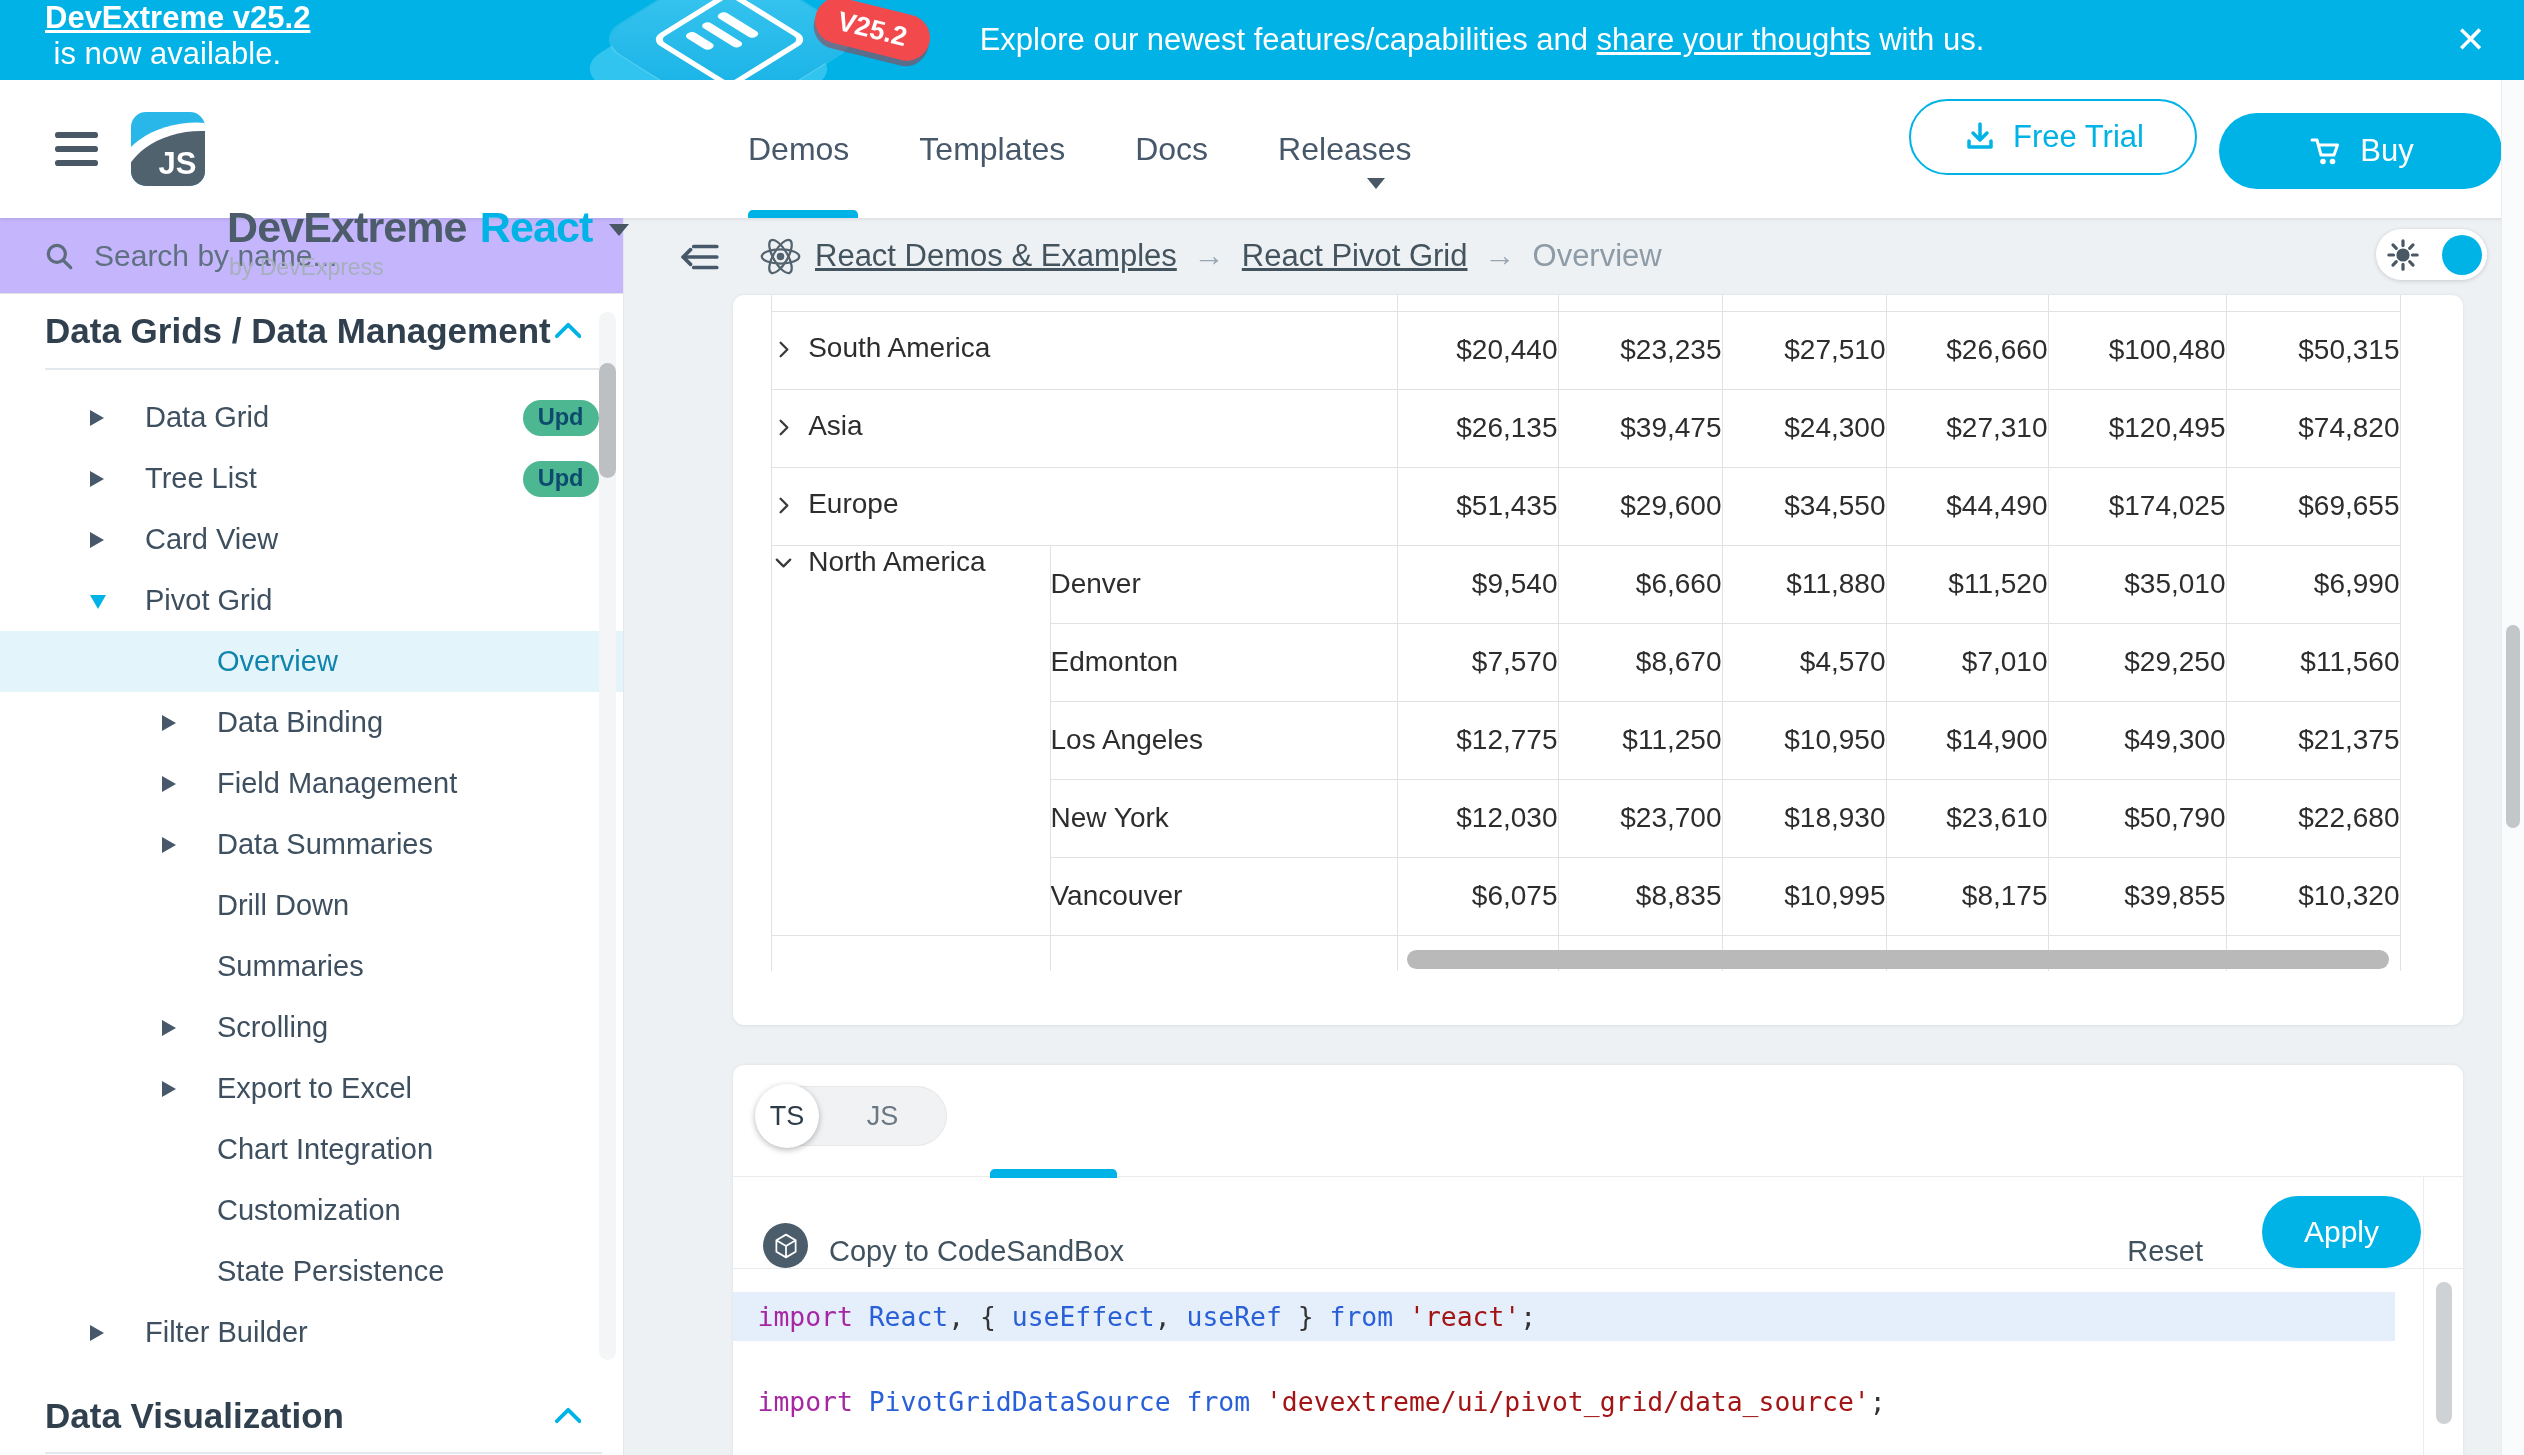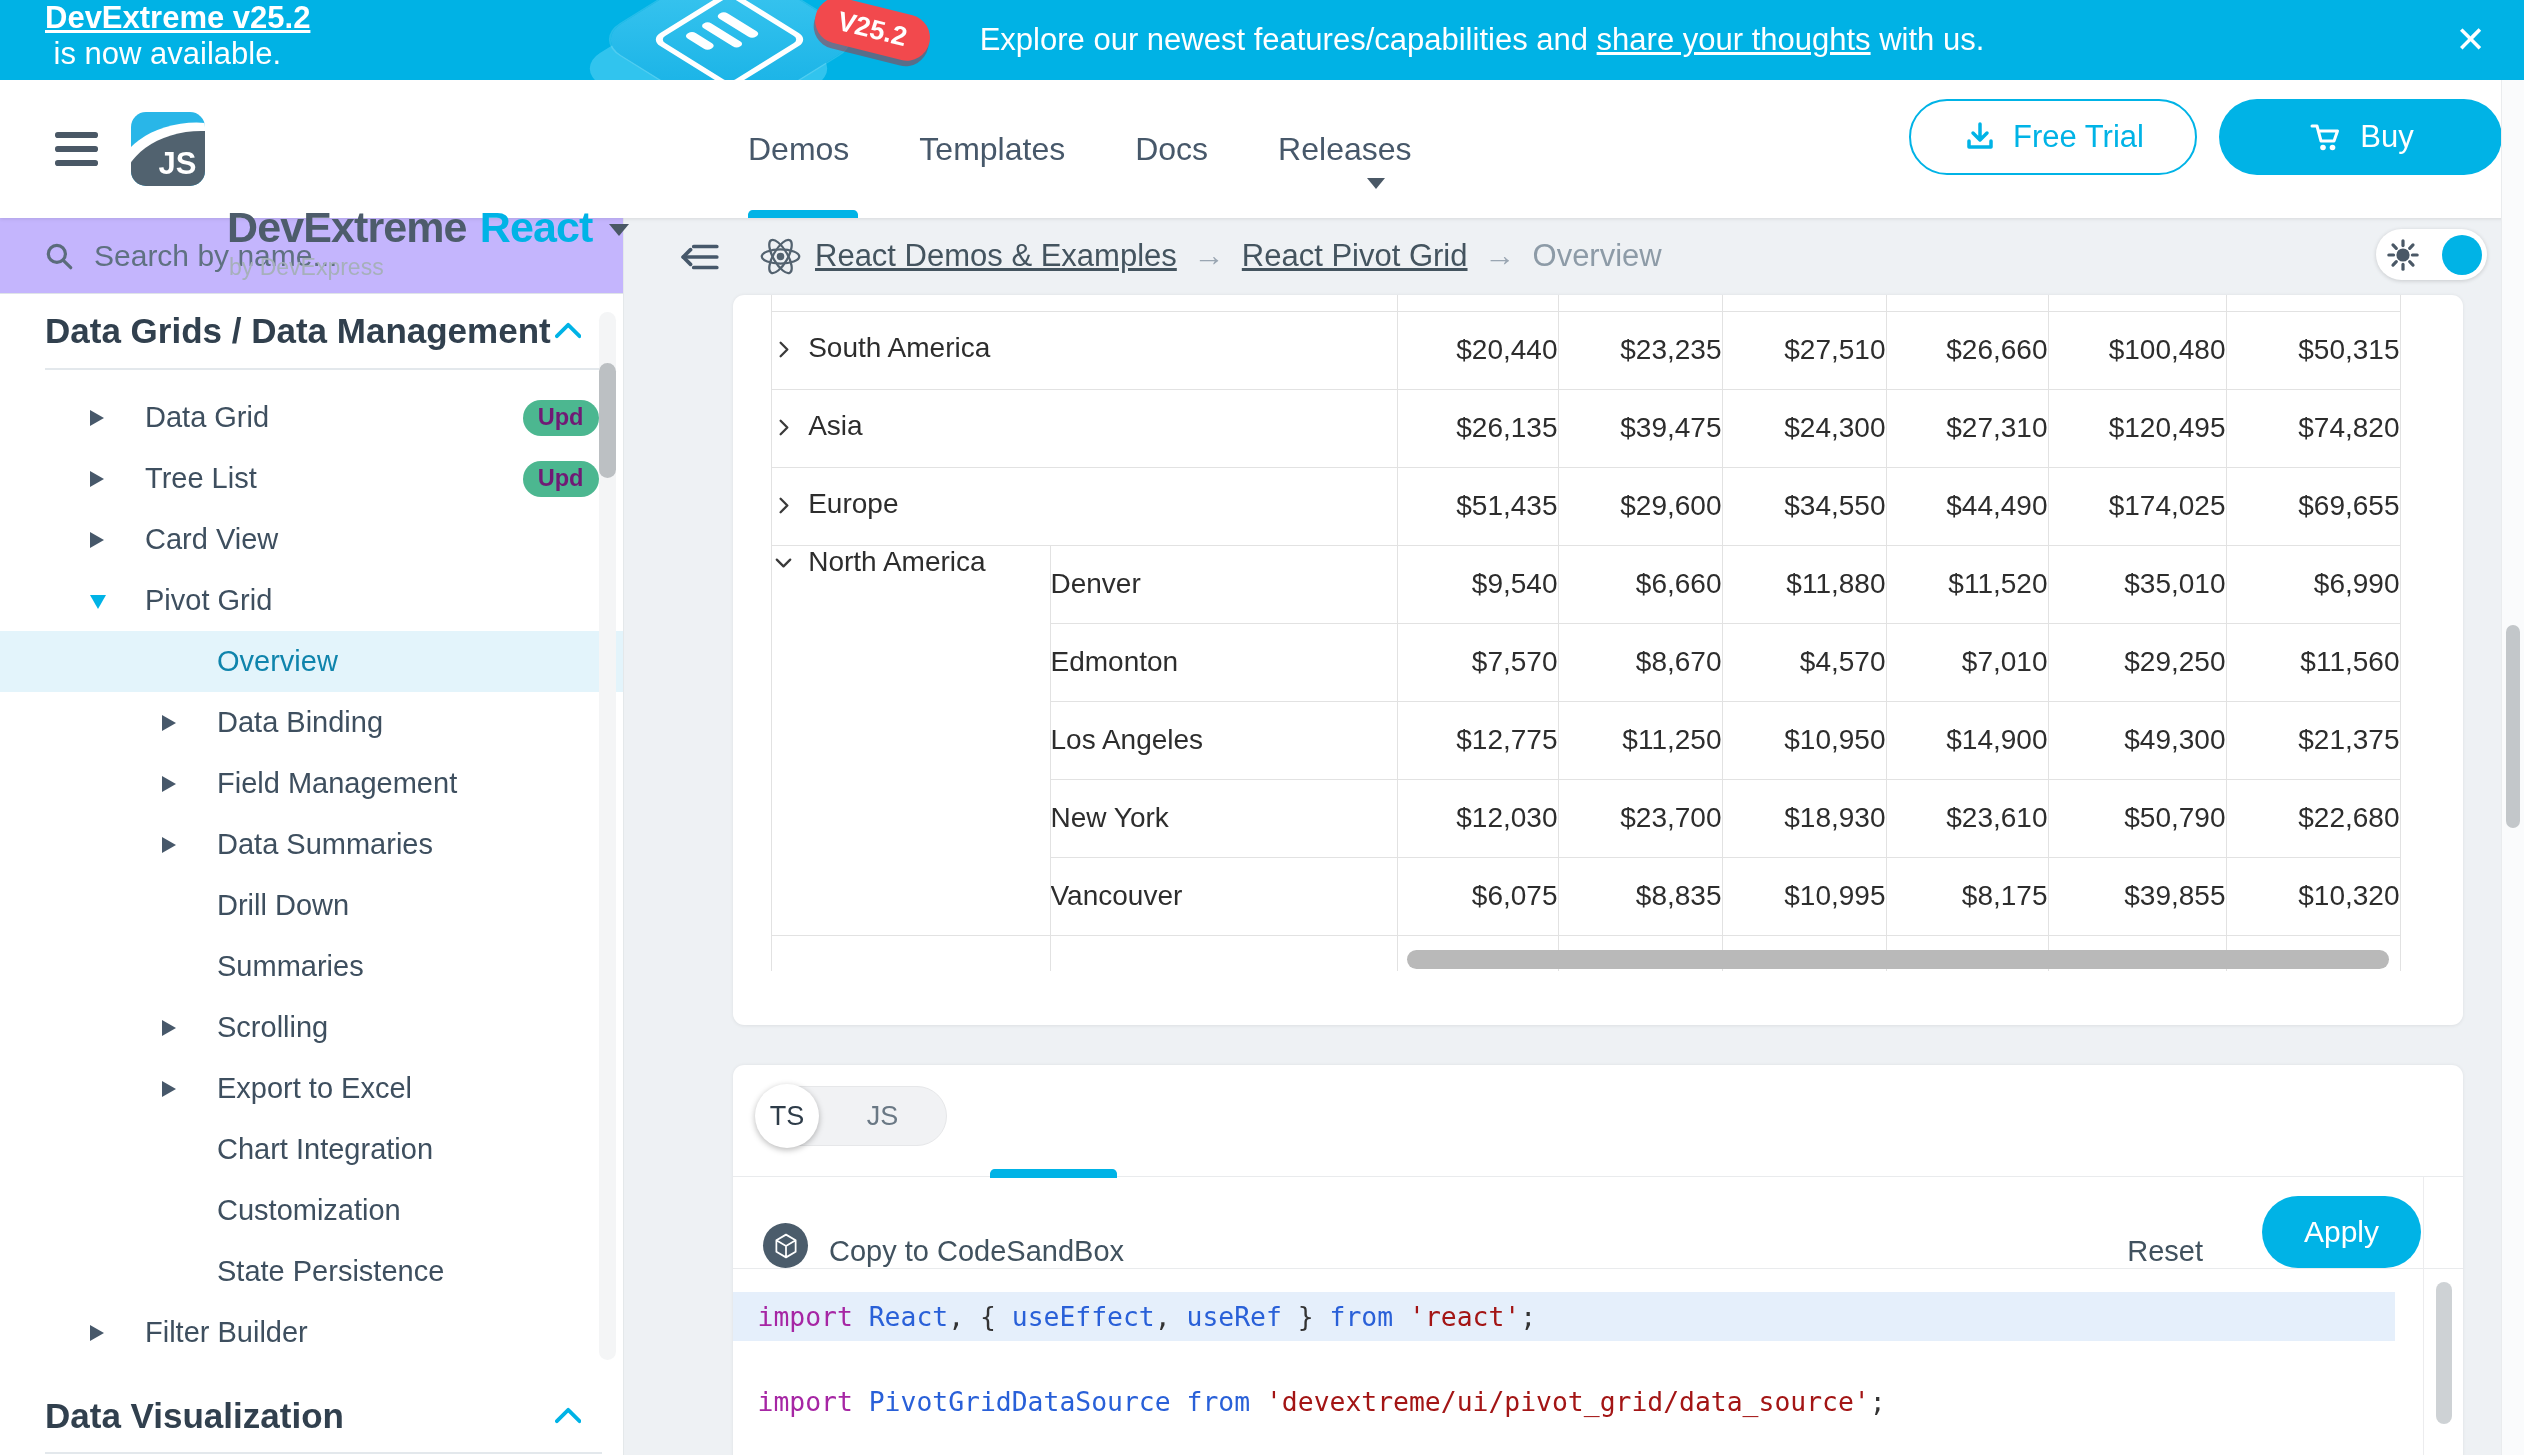--- a/index.html
+++ b/index.html
@@ -30,40 +30,40 @@
   .logo-js { position:absolute; right:8.5px; bottom:3.8px; color:#fff; font-weight:700; font-size:31px; }
   .brand-line { position:absolute; left:227px; top:123px; font-size:43px; font-weight:700; color:#4d5c6b; letter-spacing:-0.9px; white-space:nowrap; }
   .platform { color:#00b3e6; margin-left:13.2px; }
   .brand-caret { display:inline-block; margin-left:17px; width:0; height:0; border-left:10.4px solid transparent; border-right:10.4px solid transparent; border-top:12.3px solid #4a5866; vertical-align:5.7px; }
   .byline { position:absolute; left:229px; top:174px; font-size:23px; color:#a6b0ba; }
   .nav { position:absolute; left:748px; top:0; height:138px; display:flex; align-items:center; gap:70px; font-size:32px; color:#47586a; }
   .nav-item { cursor:pointer; }
   .nav-underline { position:absolute; left:748px; bottom:0; width:110px; height:8.5px; background:#00b3e6; border-radius:4.7px 4.7px 0 0; }
   .releases-caret { position:absolute; left:1367px; top:98px; width:0; height:0; border-left:9.4px solid transparent; border-right:9.4px solid transparent; border-top:11.3px solid #4a5866; }
   .btn-trial { position:absolute; left:1909px; top:19px; width:288px; height:76px; border:2.8px solid #00b3e6; border-radius:40px; background:#fff; color:#00b3e6; display:flex; align-items:center; justify-content:center; gap:15px; font-size:31px; cursor:pointer; }
-  .btn-buy { position:absolute; left:2219px; top:19px; width:283px; height:76px; border:none; border-radius:40px; background:#00b3e6; color:#fff; display:flex; align-items:center; justify-content:center; gap:17px; font-size:31px; cursor:pointer; }
+  .btn-buy { position:absolute; left:2219px; top:33px; width:283px; height:76px; border:none; border-radius:40px; background:#00b3e6; color:#fff; display:flex; align-items:center; justify-content:center; gap:17px; font-size:31px; cursor:pointer; }
 
   
   .sidebar { position:absolute; left:0; top:218px; width:624px; bottom:0; background:#fff; border-right:0.9px solid #e4e8ea; z-index:5; }
   .search-row { position:absolute; left:0; top:0; right:0; height:76px; background:#c4b5fd; border-bottom:0.9px solid #dfe4e8; display:flex; align-items:center; padding-left:43px; gap:19px; }
   .search-input { border:none; outline:none; background:transparent; font-size:30px; color:#3f4f5f; width:406px; font-family:"Liberation Sans", sans-serif; }
   .search-input::placeholder { color:#5f7181; opacity:1; }
   .sec-head { position:absolute; left:0; right:0; height:59px; display:flex; align-items:center; justify-content:space-between; padding:0 42px 0 45px; font-size:35px; font-weight:700; color:#31404e; }
   .sec-head-1 { top:83px; } .sec-head-2 { top:1168px; }
   .sec-div { position:absolute; left:45px; right:21px; height:1.9px; background:#e3e8ec; }
   .sec-div-1 { top:150px; } .sec-div-2 { top:1234px; }
   .side-list { position:absolute; left:0; right:0; top:169px; }
   .side-item { display:flex; align-items:center; height:61px; font-size:29px; color:#3e4f5f; cursor:pointer; }
   .lvl1 { padding-left:90px; } .lvl2 { padding-left:162px; }
   .tri-box { width:17px; display:flex; }
   .tri-r { width:0; height:0; border-left:14px solid #47586a; border-top:8.5px solid transparent; border-bottom:8.5px solid transparent; }
   .tri-d { width:0; height:0; border-top:14px solid #00b3e6; border-left:8.5px solid transparent; border-right:8.5px solid transparent; margin-top:3.8px; }
   .side-lbl { margin-left:38px; }
   .side-item.selected { background:#e3f4fb; color:#0f84ac; }
-  .upd-badge { margin-left:auto; margin-right:24.5px; background:#4cb790; color:#701a75; font-size:23.6px; font-weight:700; height:36px; padding:0 15px; border-radius:18px; display:flex; align-items:center; }
+  .upd-badge { margin-left:auto; margin-right:24.5px; background:#4cb790; color:#0c4a6e; font-size:23.6px; font-weight:700; height:36px; padding:0 15px; border-radius:18px; display:flex; align-items:center; }
   .side-scroll-track { position:absolute; right:6.6px; top:94px; width:17px; height:1048px; background:#f4f5f6; border-radius:8.5px; }
   .side-scroll-thumb { position:absolute; right:6.6px; top:145px; width:17px; height:115px; background:#bcc0c3; border-radius:8.5px; }
 
   
   .main-bg { position:absolute; left:624px; top:218px; right:0; bottom:0; background:#eef1f4; }
   .crumb-row { position:absolute; left:624px; top:218px; right:24.5px; height:76px; }
   .collapse-btn { position:absolute; left:49px; top:15px; width:53px; height:47px; cursor:pointer; display:flex; align-items:center; justify-content:center; }
   .react-logo { position:absolute; left:134px; top:16px; width:45px; height:45px; }
   .crumbs { position:absolute; left:191px; top:0; height:76px; display:flex; align-items:center; font-size:31px; gap:17px; white-space:nowrap; }
   .crumb-link { color:#44545f; text-decoration:underline; cursor:pointer; }

